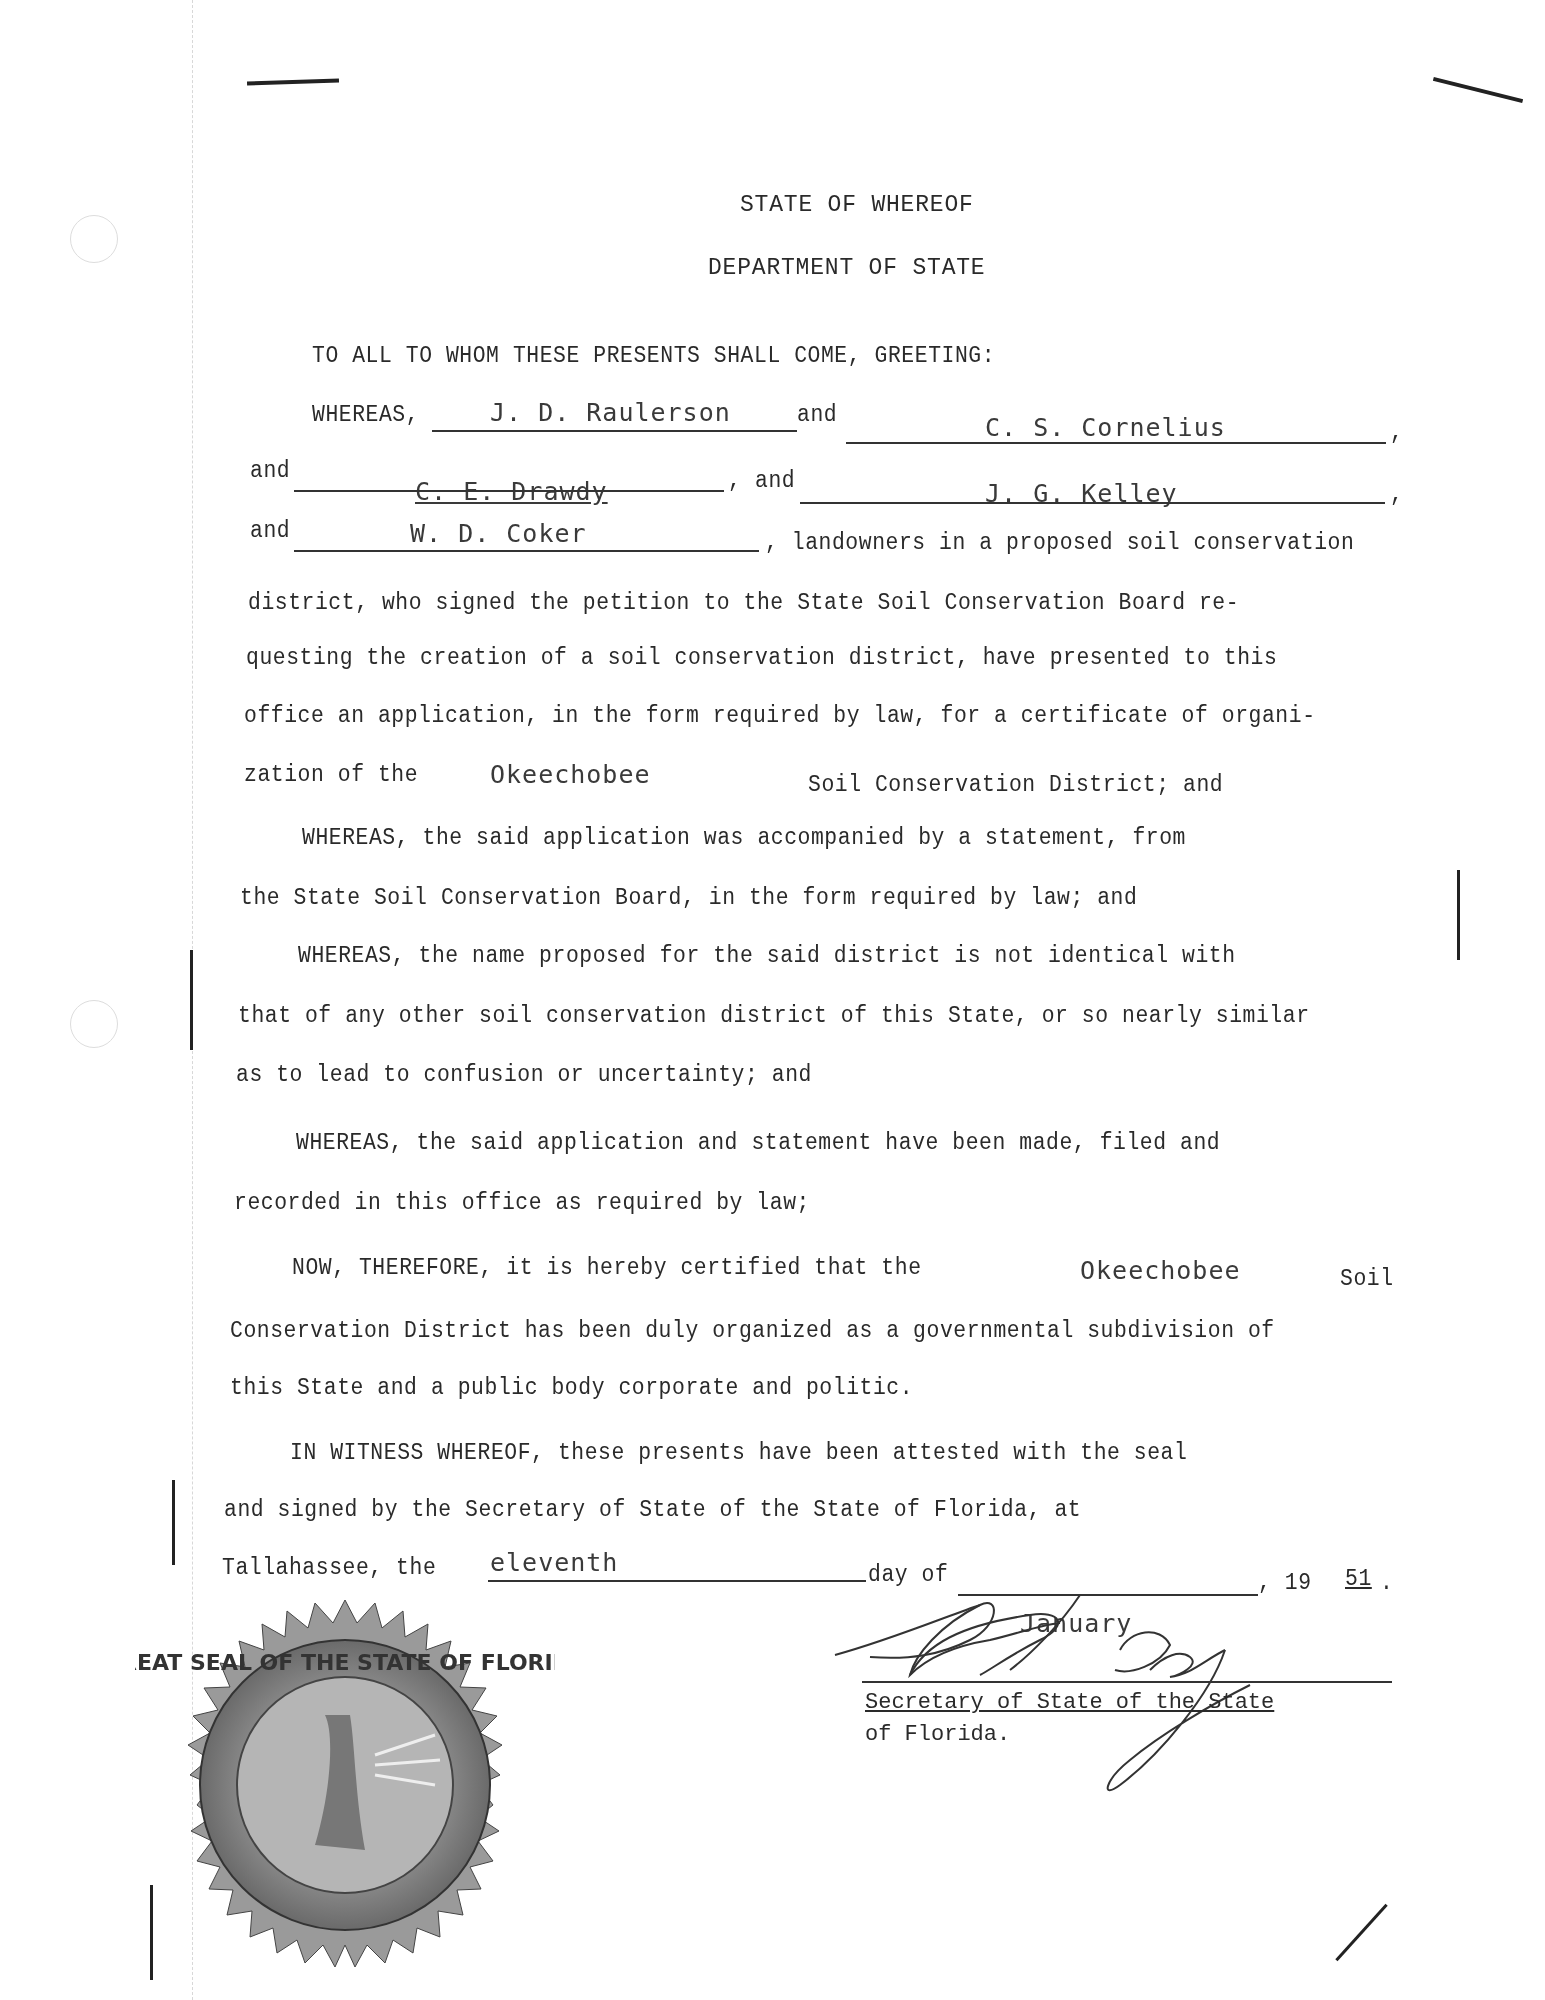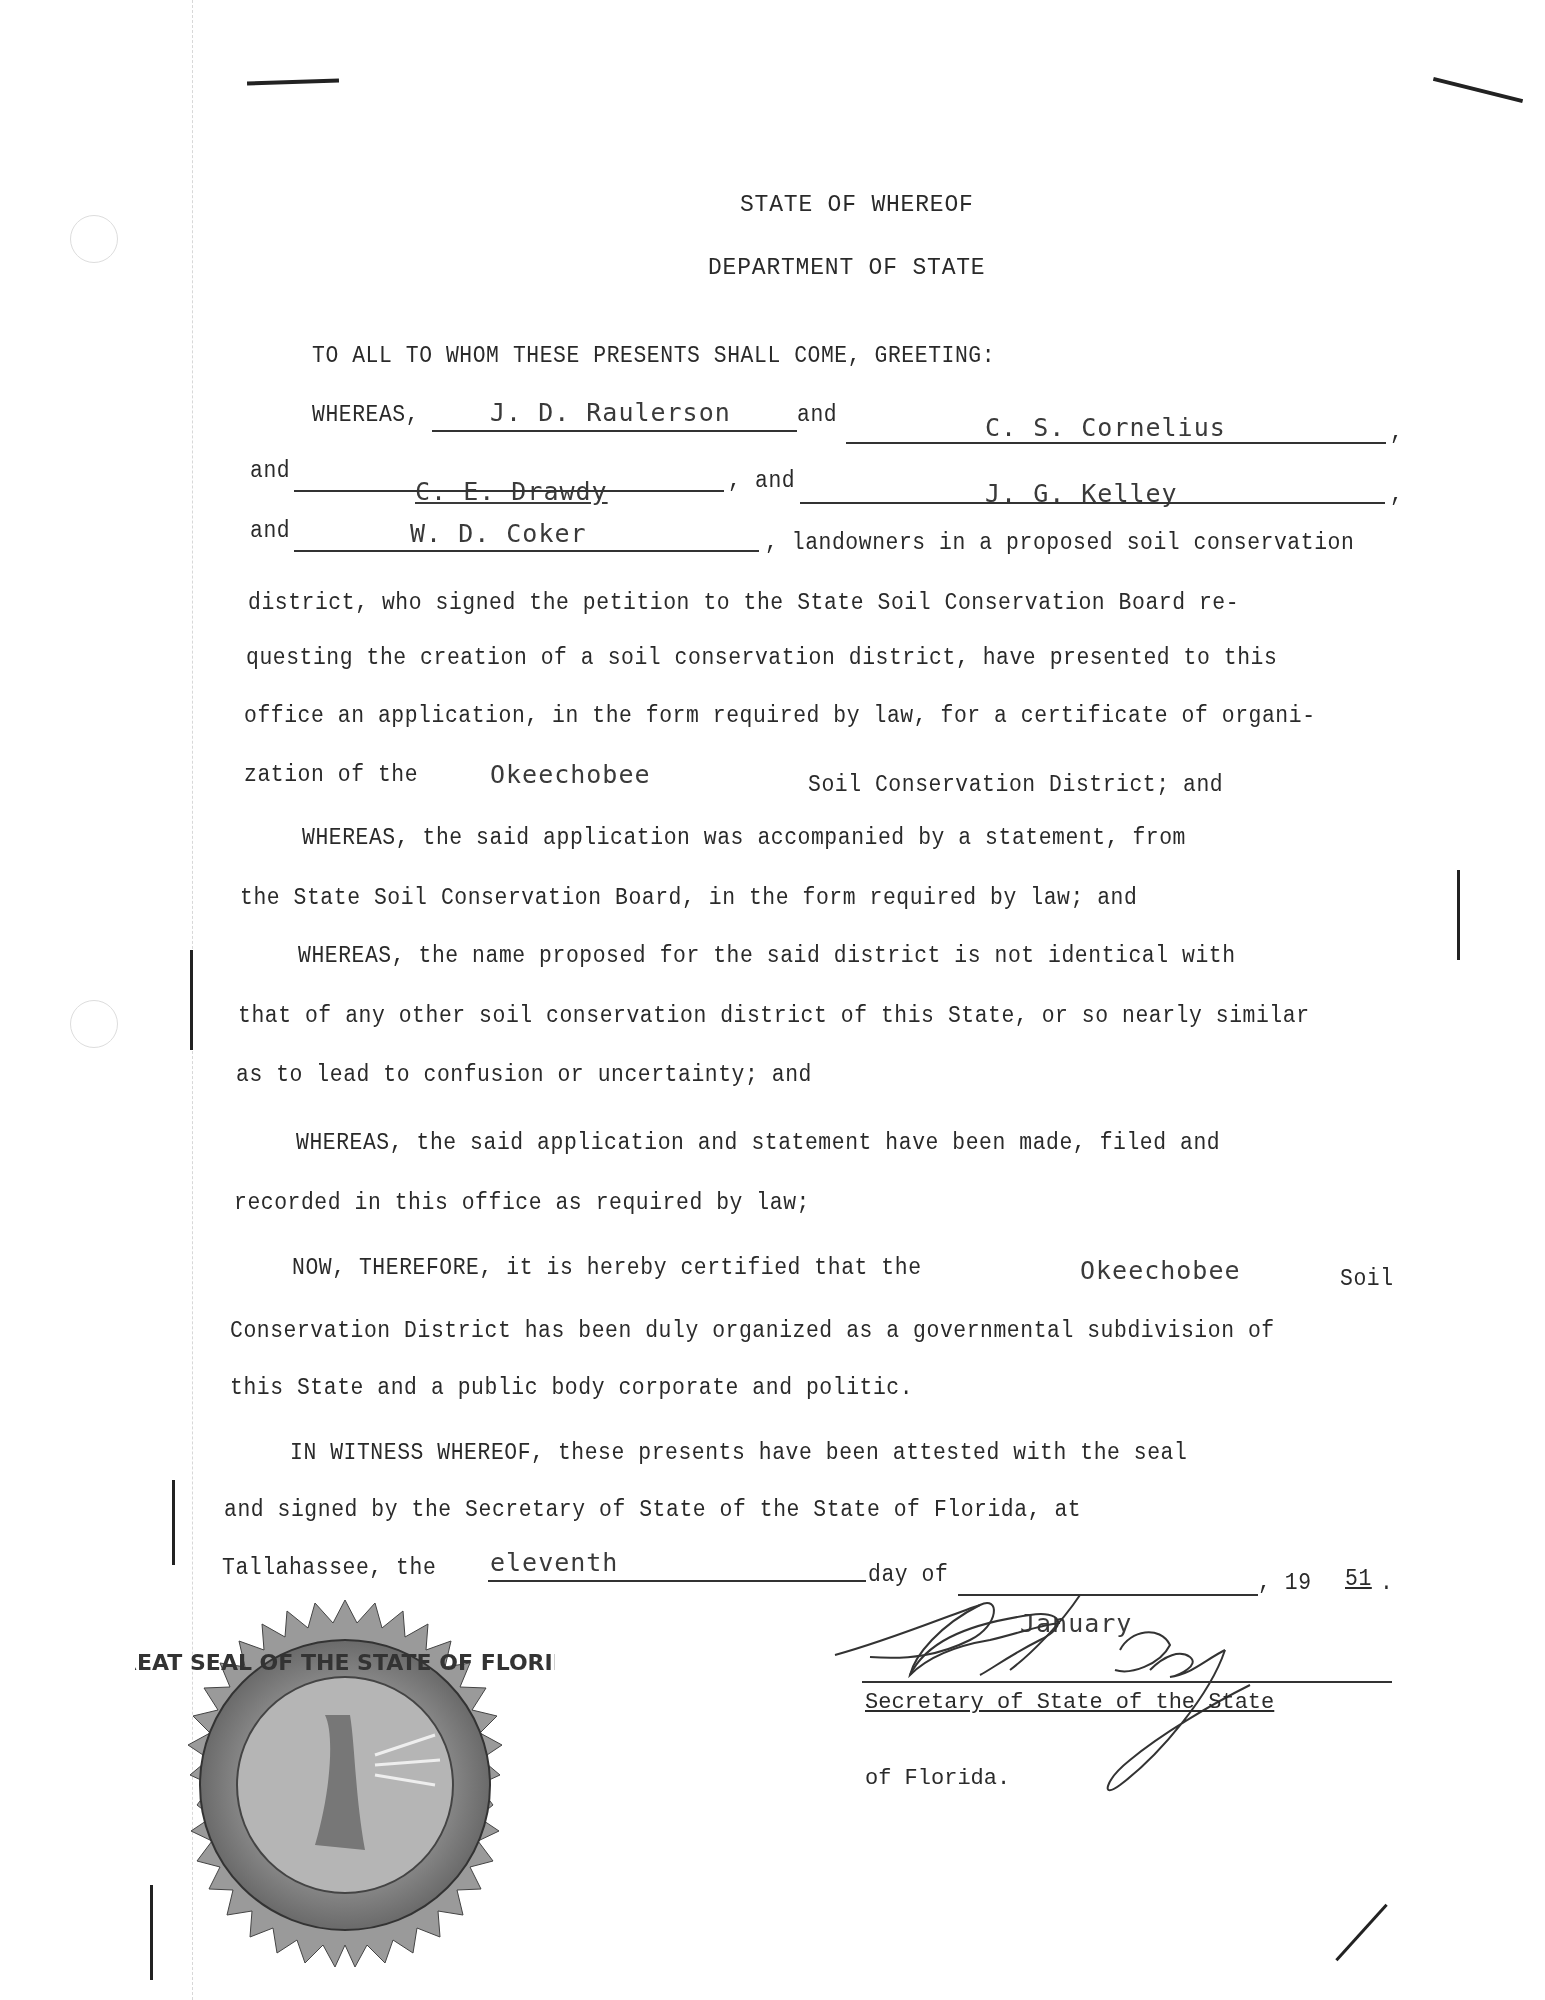--- a/index.html
+++ b/index.html
@@ -96,21 +96,21 @@
     <path d="M150 20 C110 40 85 70 80 90 C100 70 130 60 160 55 C190 48 210 40 230 38"></path>
     <path d="M80 90 C95 60 130 40 200 30 C230 25 240 40 210 55 C180 70 160 85 150 90"></path>
     <path d="M250 10 C230 40 200 70 180 85"></path>
     <path d="M290 65 C300 45 330 40 340 60 C330 80 300 90 285 85"></path>
     <path d="M320 85 C335 70 350 65 360 72 C370 80 350 90 340 92 C360 90 375 75 395 65"></path>
     <path d="M395 65 C380 110 330 170 290 200 C270 215 275 195 300 175 C330 150 380 120 420 100"></path>
   </g>
 </svg>
 <div class="line" style="left:862px;top:1681px;width:530px;"></div>
 <div class="abs" style="left:865px;top:1690px;font-size:22px;text-decoration:underline;">Secretary of State of the State</div>
-<div class="abs" style="left:865px;top:1722px;font-size:22px;margin-top:44px;">of Florida.</div>
+<div class="abs" style="left:865px;top:1722px;font-size:22px;">of Florida.</div>
 
 <svg class="abs" style="left:135px;top:1595px;" width="420" height="400" viewBox="0 0 420 400">
   <defs>
     <radialGradient id="sg" cx="50%" cy="50%" r="50%">
       <stop offset="0%" stop-color="#bdbdbd"></stop>
       <stop offset="70%" stop-color="#8a8a8a"></stop>
       <stop offset="100%" stop-color="#6a6a6a"></stop>
     </radialGradient>
   </defs>
   <polygon fill="#9a9a9a" stroke="#444" stroke-width="1" points="

